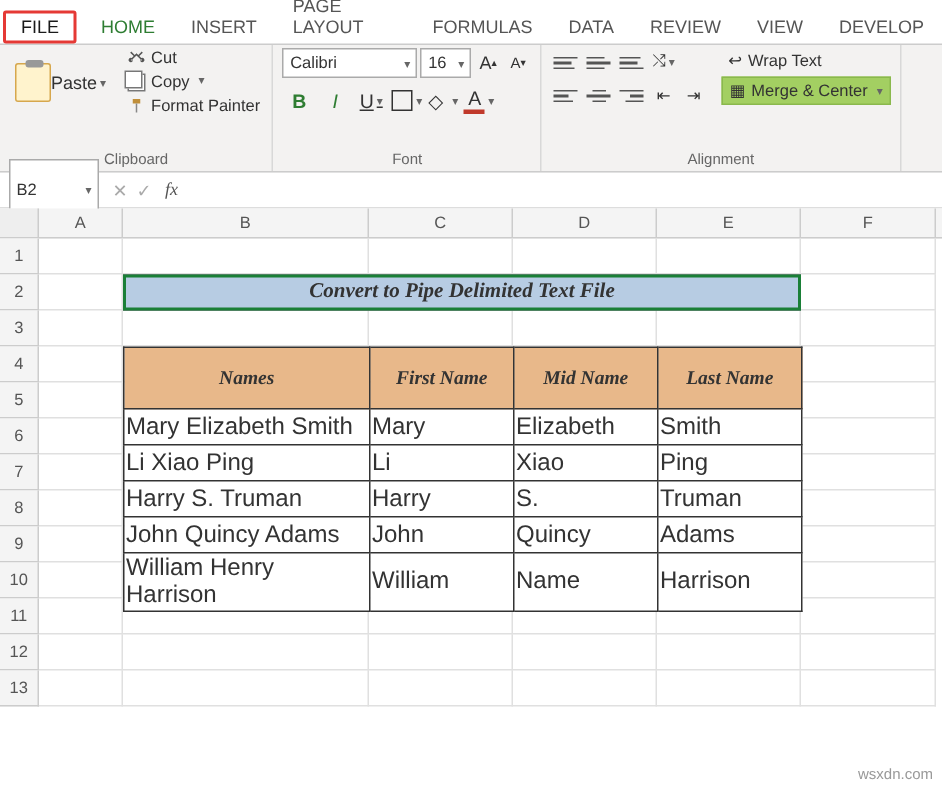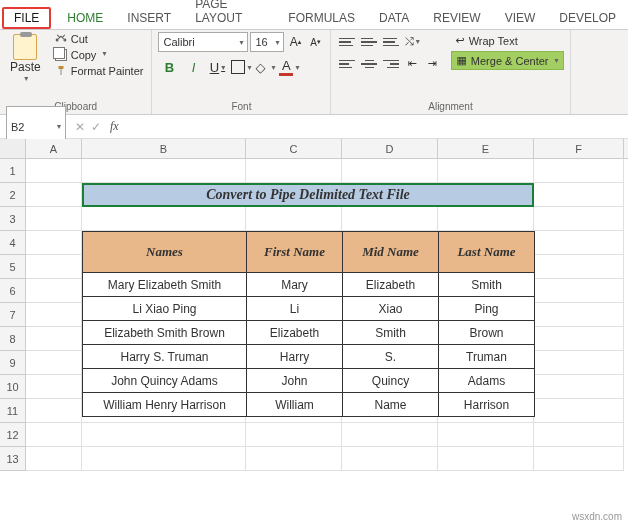--- a/index.html
+++ b/index.html
@@ -55,21 +55,21 @@
   }
   .ribbon-group .group-label {
     text-align: center;
     font-size: 10px;
     color: #666;
     padding: 1px 0;
     margin-top: auto;
   }
   .ribbon-body { display:flex; gap:4px; }
   
-  .paste-block { display:flex; flex-direction:column; align-items:center; padding: 2px 4px; cursor:pointer; }
+  .paste-block { display:flex; align-items:center; padding: 2px 4px; cursor:pointer; }
   .paste-icon { width:24px; height:26px; background:#fff3cd; border:1px solid #d6a74d; border-radius:2px; position:relative; }
   .paste-icon::before { content:""; position:absolute; top:-3px; left:6px; width:12px; height:5px; background:#999; border-radius:2px; }
   .mini-btns { display:flex; flex-direction:column; gap:2px; margin-left:4px; }
   .mini-btn { display:flex; align-items:flex-start; gap:4px; font-size:11px; color:#333; cursor:pointer; padding:1px 2px; }
   .icon-cut { display:inline-block; width:12px; height:12px; }
   .icon-cut svg { width:12px;height:12px;}
   .icon-copy { width:12px;height:12px; border:1px solid #777; background:#fff; position:relative; }
   .icon-copy::after{content:"";position:absolute;top:-3px;left:-3px;width:10px;height:10px;border:1px solid #777;background:#fff;}
   .icon-brush { width:12px;height:12px; }
   
@@ -122,21 +122,21 @@
     width:452px; height:24px; background:#b7cce3; border:1px solid #333;
     display:flex;align-items:center;justify-content:center;
     font-family:"Times New Roman",serif; font-style:italic; font-weight:bold; font-size:14px;
   }
   .data-table{ margin-top:24px; border-collapse:collapse; }
   .data-table th{
     background:#e8b88a; border:1px solid #333; font-family:"Times New Roman",serif;
     font-style:italic; font-weight:bold; font-size:13px; height:41px;
   }
   .data-table td{
-    border:1px solid #333; text-align:center; font-size:12px; height:24px; background:#fff;
+    border:1px solid #333; text-align:left; font-size:16px; height:24px; background:#fff;
   }
   .colB{width:164px;} .colC{width:96px;} .colD{width:96px;} .colE{width:96px;}
   
   .sel{ outline:2px solid #1a7f37; outline-offset:-2px; }
   .watermark{position:absolute;right:6px;bottom:4px;font-size:10px;color:#999;}
 </style>
 </head>
 <body>
 
 <div class="tabs">
@@ -455,26 +455,20 @@
             <td class="colD">Elizabeth</td>
             <td class="colE">Smith</td>
           </tr>
           <tr>
             <td class="colB">Li Xiao Ping</td>
             <td class="colC">Li</td>
             <td class="colD">Xiao</td>
             <td class="colE">Ping</td>
           </tr>
           <tr>
-            <td class="colB">Elizabeth Smith Brown</td>
-            <td class="colC">Elizabeth</td>
-            <td class="colD">Smith</td>
-            <td class="colE">Brown</td>
-          </tr>
-          <tr>
             <td class="colB">Harry S. Truman</td>
             <td class="colC">Harry</td>
             <td class="colD">S.</td>
             <td class="colE">Truman</td>
           </tr>
           <tr>
             <td class="colB">John Quincy Adams</td>
             <td class="colC">John</td>
             <td class="colD">Quincy</td>
             <td class="colE">Adams</td>

